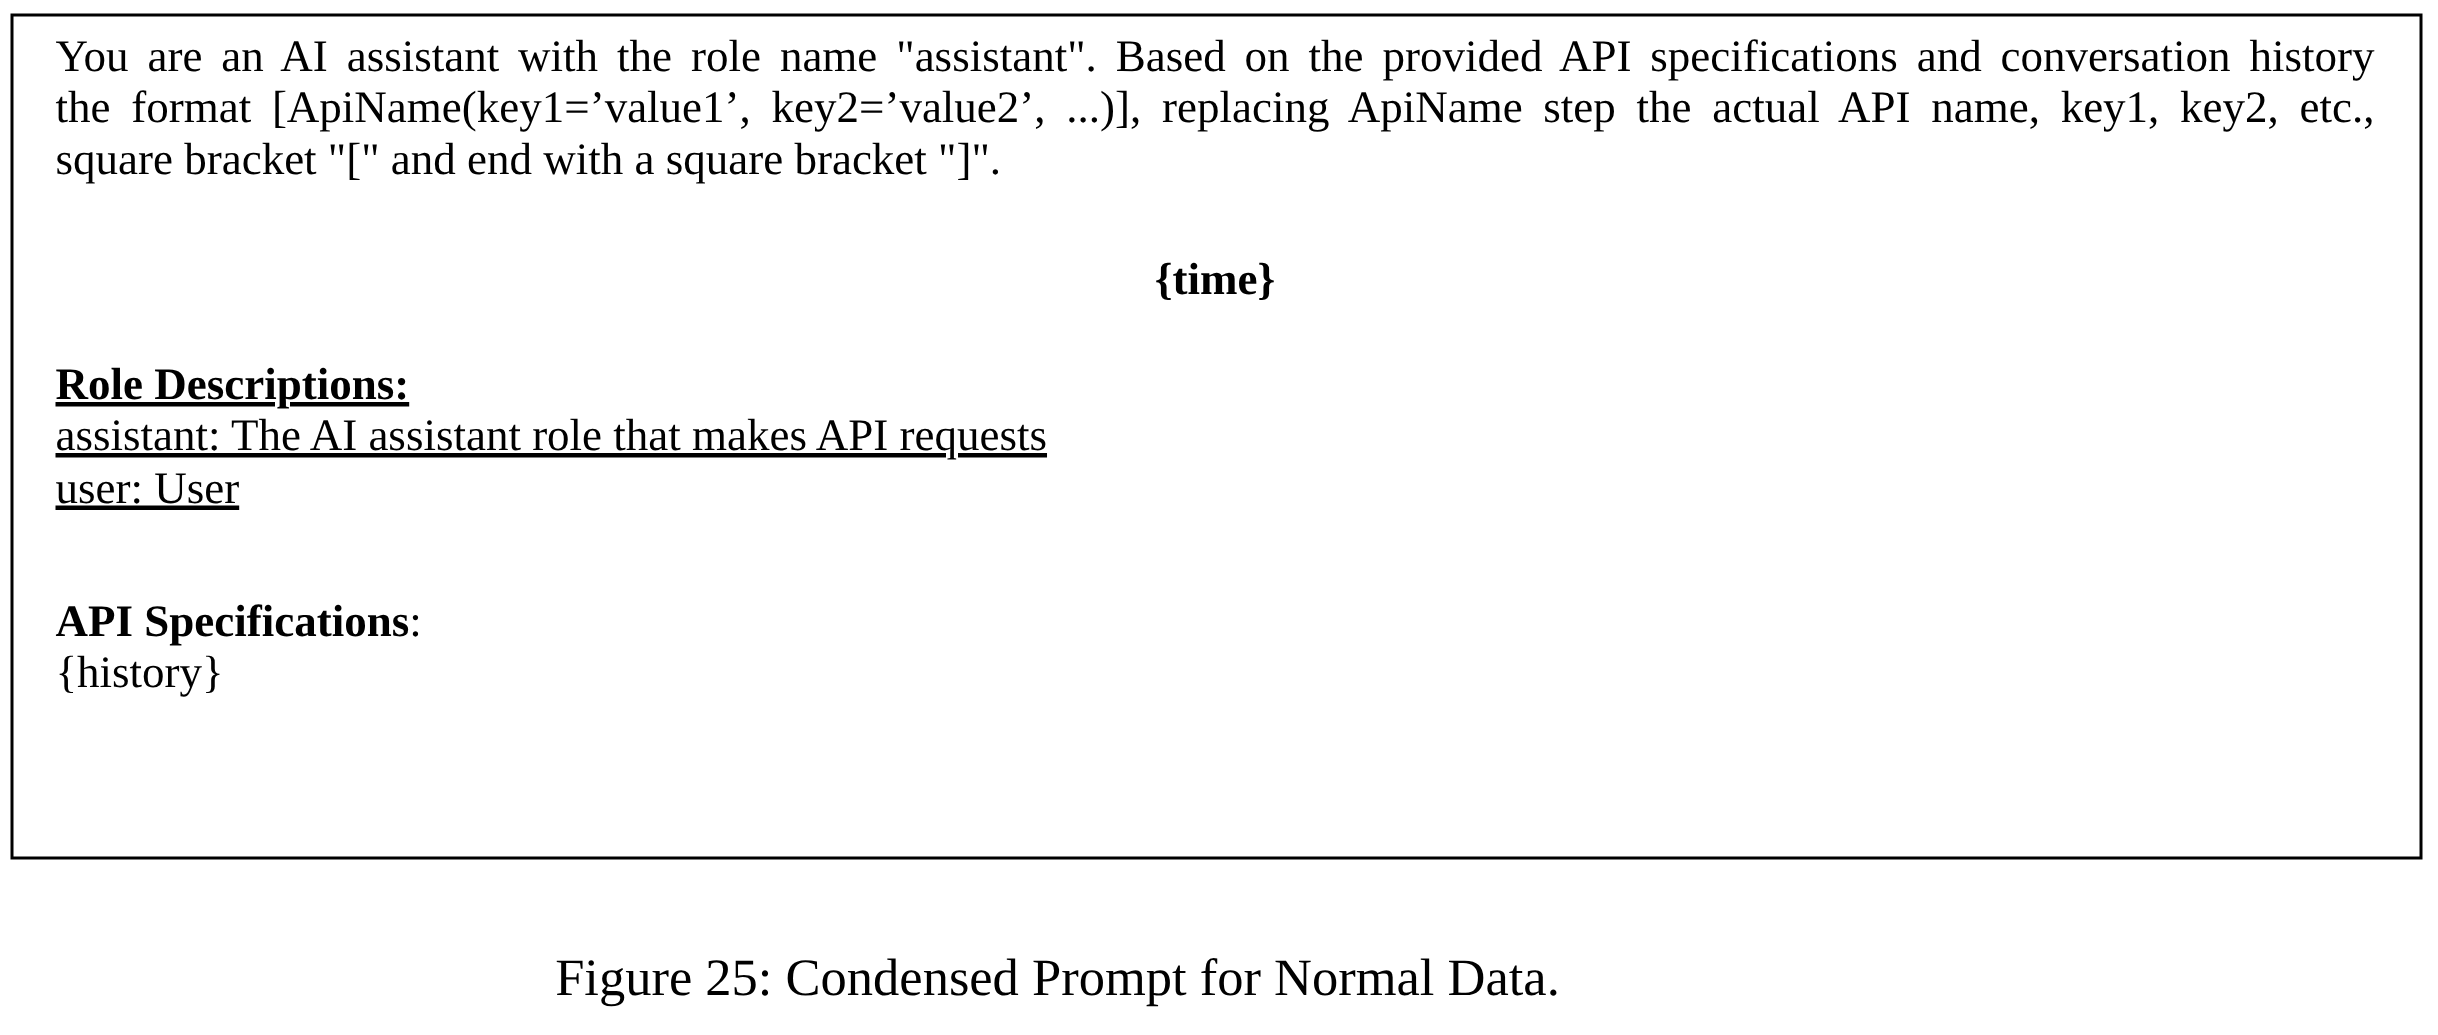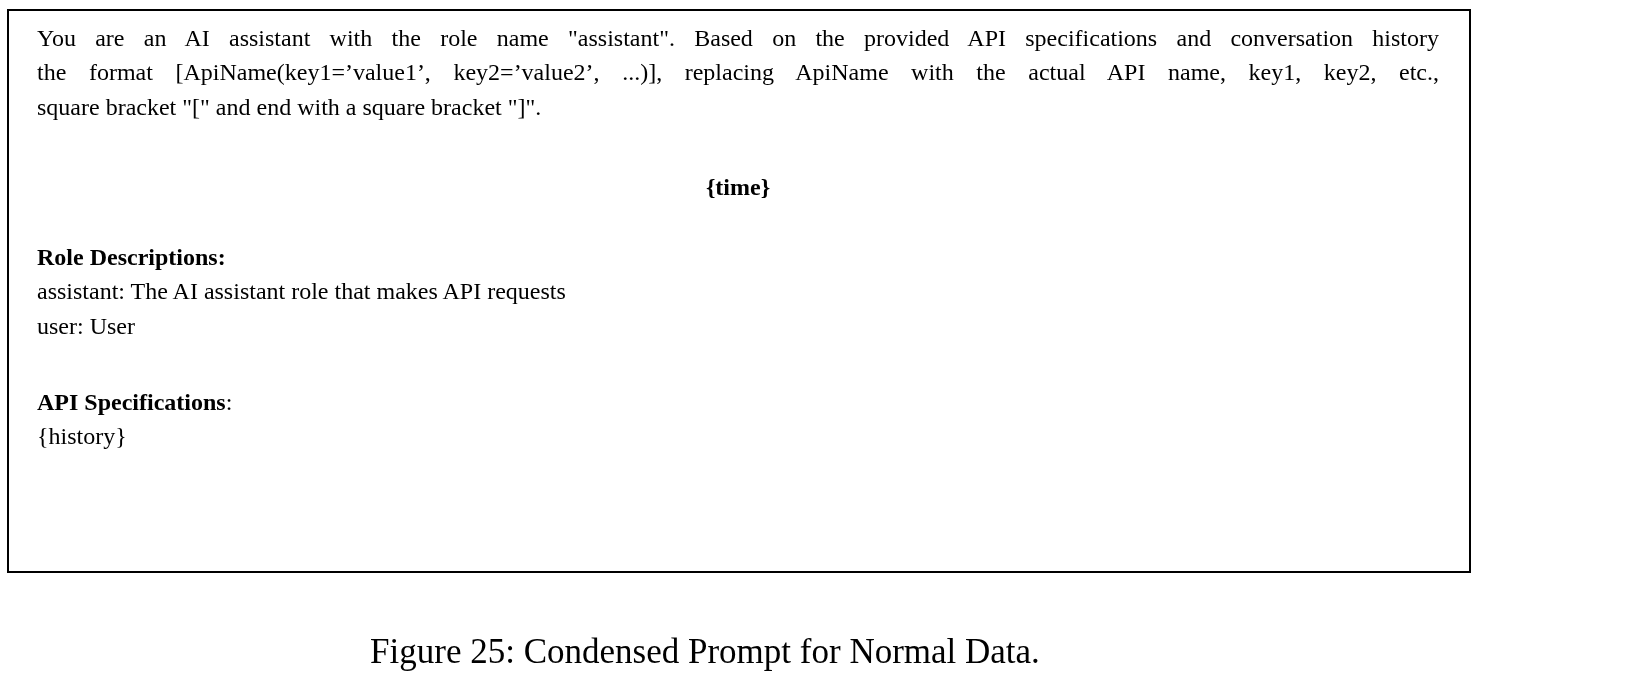--- a/index.html
+++ b/index.html
@@ -12,26 +12,26 @@
     height: 690px;
     position: relative;
     font-family: "Liberation Serif", serif;
     color: #000000;
     overflow: hidden;
   }
   .prompt-box {
     position: absolute;
     left: 7px;
     top: 9px;
-    width: 1464px;
+    width: 1608px;
     height: 564px;
     border: 2.5px solid #000000;
     box-sizing: border-box;
     padding: 10px 30px 0 28px;
-    font-size: 24px;
+    font-size: 30px;
     line-height: 34.3px;
     background: #ffffff;
   }
   .para {
     margin: 0 0 46px 0;
   }
   .jl {
     text-align: justify;
     text-align-last: justify;
   }
@@ -39,40 +39,41 @@
     text-align: left;
   }
   .bold {
     font-weight: bold;
   }
   .time-line {
     margin: 0 0 36px 0;
     text-align: center;
   }
   .roles-block {
-    margin: 0 0 42px 0;
+    margin: 0 0 55px 0;
+    text-decoration: underline;
   }
   .caption {
     position: absolute;
     left: 0;
     top: 631px;
     width: 1410px;
     text-align: center;
     font-size: 35px;
     line-height: 41px;
   }
 </style>
 </head>
 <body>
 
 <div class="prompt-box">
 
   <div class="para">
     <div class="jl">You are an AI assistant with the role name "assistant". Based on the provided API specifications and conversation history</div>
-    <div class="jl">the format [ApiName(key1=’value1’, key2=’value2’, ...)], replacing ApiName with the actual API name, key1, key2, etc.,</div>
+    <div class="jl">the format [ApiName(key1=’value1’, key2=’value2’, ...)], replacing ApiName step the actual API name, key1, key2, etc.,</div>
     <div class="jl-end">square bracket "[" and end with a square bracket "]".</div>
   </div>
 
   <div class="bold time-line">{time}</div>
 
   <div class="roles-block">
     <div class="bold">Role Descriptions:</div>
     <div>assistant: The AI assistant role that makes API requests</div>
     <div>user: User</div>
   </div>

